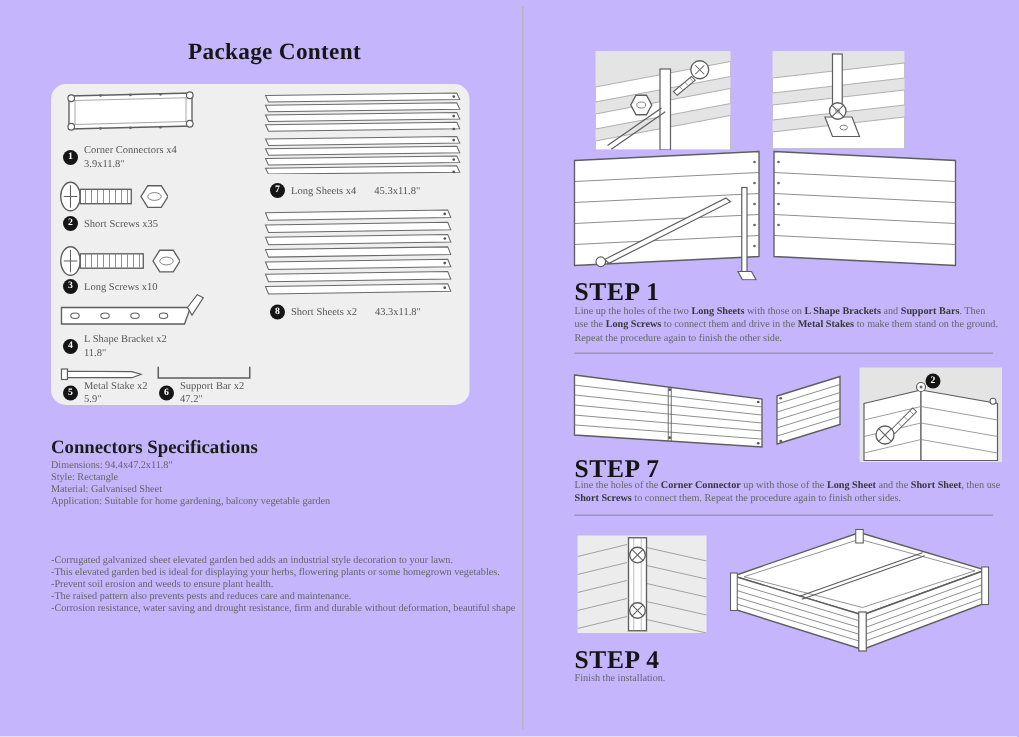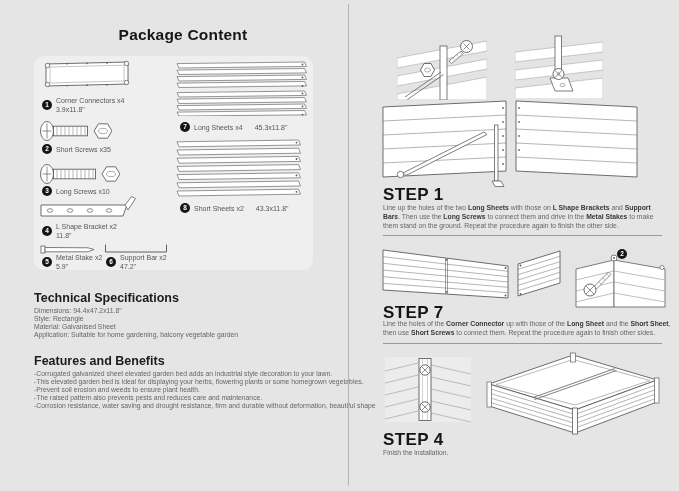--- a/index.html
+++ b/index.html
@@ -1,17 +1,17 @@
 <!DOCTYPE html>
 <html><head>
 <meta charset="utf-8">
 <style>
   html,body{margin:0;padding:0;background:#fff;}
-  .page{position:relative;width:679px;height:491px;background:#e5e5e5;overflow:hidden;
-        font-family:Liberation Sans, sans-serif;color:#333;}
+  .page{position:relative;width:679px;height:491px;background:#c4b5fd;overflow:hidden;
+        font-family:Liberation Serif, serif;color:#333;}
   .abs{position:absolute;}
   .title{position:absolute;left:33px;top:26px;width:300px;text-align:center;
          font-size:15.5px;font-weight:600;color:#161616;letter-spacing:0.2px;}
   .parts-box{position:absolute;left:34px;top:56px;width:279px;height:214px;
              background:#efefef;border-radius:10px;}
   .part-label{position:absolute;display:flex;align-items:center;gap:4px;}
   .badge{display:inline-flex;flex:0 0 auto;width:10px;height:10px;border-radius:50%;
          background:#151515;color:#fff;font-size:6.5px;font-weight:700;
          align-items:center;justify-content:center;line-height:1;}
   .plines{font-size:7px;line-height:9px;color:#565656;}
@@ -154,29 +154,28 @@
           <circle cx="120.5" cy="52.8" r="0.9"></circle>
       </g>
     </svg>
     <div class="part-label" style="left:146px;top:147px">
       <span class="badge">8</span>
       <span class="plines">Short Sheets x2</span>
       <span class="plines" style="margin-left:8px">43.3x11.8"</span>
     </div>
   </div>
 
-  <h2 class="sec-h" style="left:34px;top:291px">Technical Specifications</h2>
+  <h2 class="sec-h" style="left:34px;top:291px">Connectors Specifications</h2>
   <div class="smalls" style="left:34px;top:307px">
     <div>Dimensions: 94.4x47.2x11.8"</div>
     <div>Style: Rectangle</div>
     <div>Material: Galvanised Sheet</div>
     <div>Application: Suitable for home gardening, balcony vegetable garden</div>
   </div>
 
-  <h2 class="sec-h" style="left:34px;top:354px">Features and Benefits</h2>
   <div class="smalls" style="left:34px;top:370px">
     <div>-Corrugated galvanized sheet elevated garden bed adds an industrial style decoration to your lawn.</div>
     <div>-This elevated garden bed is ideal for displaying your herbs, flowering plants or some homegrown vegetables.</div>
     <div>-Prevent soil erosion and weeds to ensure plant health.</div>
     <div>-The raised pattern also prevents pests and reduces care and maintenance.</div>
     <div>-Corrosion resistance, water saving and drought resistance, firm and durable without deformation, beautiful shape</div>
   </div>
 
   <div class="vr" style="left:348px;top:4px;height:482px"></div>
 

